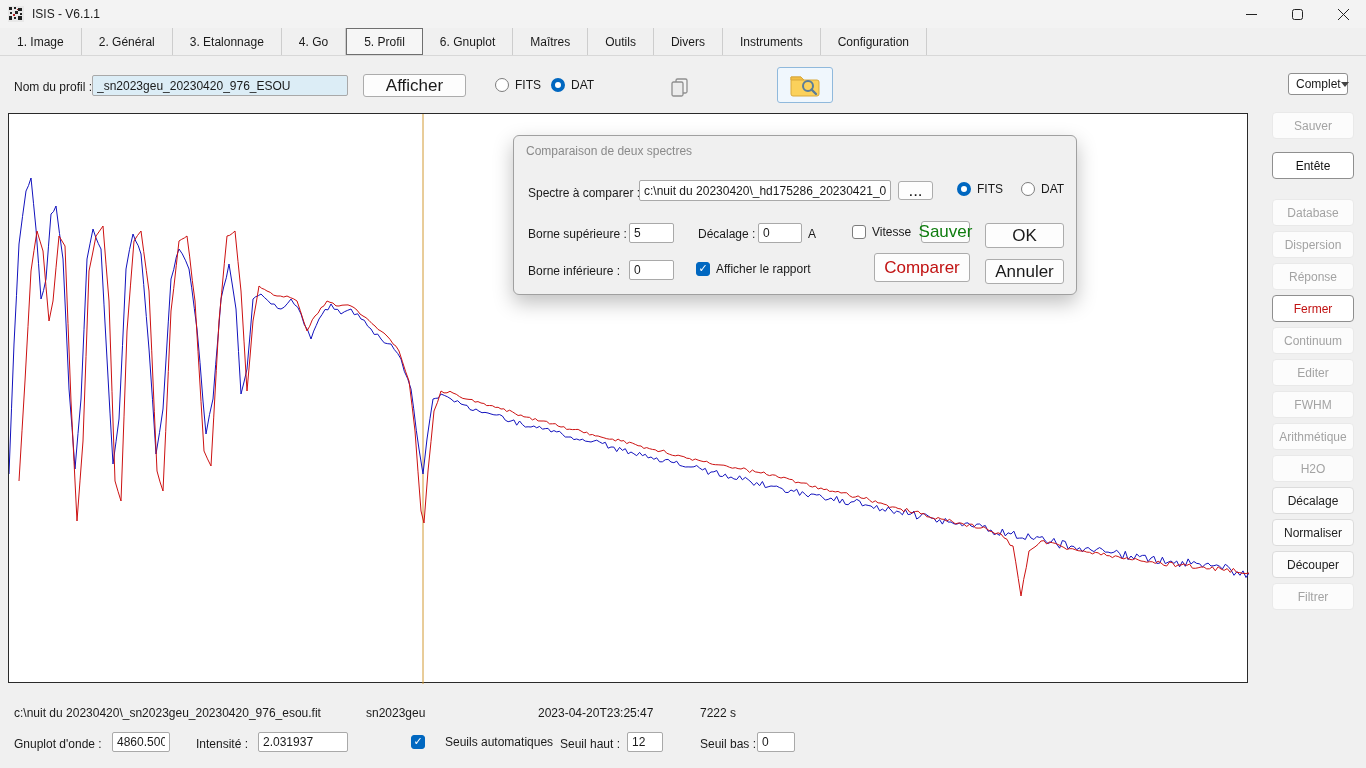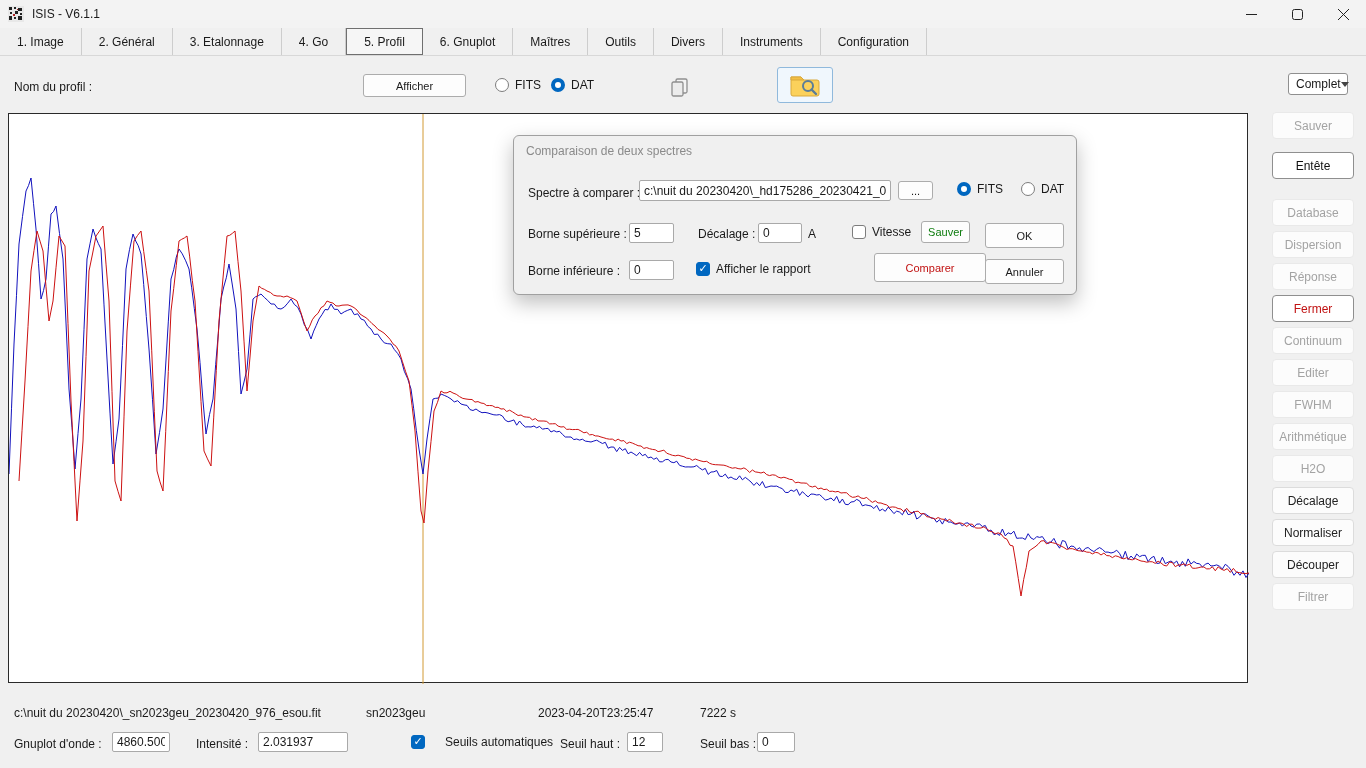--- a/index.html
+++ b/index.html
@@ -24,21 +24,21 @@
   
   .toolbar { position:absolute; top:56px; left:0; width:100%; height:57px; }
   .abs { position:absolute; }
   input.txt {
     border:1px solid #a9a9a9; background:#fff; font-family:inherit; font-size:12px;
     padding:0 4px; height:21px; color:#1a1a1a; border-radius:2px;
   }
   .btn {
     display:flex; align-items:center; justify-content:center;
     background:#fdfdfd; border:1px solid #acacac; border-radius:3px;
-    font-size:11px; color:#1a1a1a;
+    font-size:17px; color:#1a1a1a;
   }
   .radio-group, .check-group { display:flex; align-items:center; gap:6px; }
   .radio { width:14px; height:14px; border-radius:50%; border:1px solid #7d7d7d; background:#fff; flex:0 0 auto; }
   .radio.selected { border:4px solid #0067c0; }
   .cb { width:14px; height:14px; border:1px solid #7d7d7d; background:#fff; border-radius:3px; position:relative; flex:0 0 auto; }
   .cb.checked { background:#0067c0; border-color:#0067c0; }
   .cb.checked::after { content:"✓"; position:absolute; left:1.5px; top:-1px; color:#fff; font-size:11px; }
   .combo { display:flex; align-items:center; justify-content:space-between; padding:0 7px; background:#fff; border:1px solid #8f8f8f; border-radius:3px; }
   .chev { width:0; height:0; border-left:4px solid transparent; border-right:4px solid transparent; border-top:5px solid #444; }
   
@@ -119,20 +119,21 @@
   <div class="tab">6. Gnuplot</div>
   <div class="tab">Maîtres</div>
   <div class="tab">Outils</div>
   <div class="tab">Divers</div>
   <div class="tab">Instruments</div>
   <div class="tab">Configuration</div>
 </div>
 
 <div class="toolbar">
   <span class="abs lbl" style="left:14px; top:24px;">Nom du profil :</span>
+  <input class="abs txt" style="left: 92px; top: 19px; width: 256px; background: rgb(220, 237, 246);" value="_sn2023geu_20230420_976_ESOU">
   <div class="abs btn" style="left:363px; top:18px; width:103px; height:23px;">Afficher</div>
   <label class="abs radio-group" style="left:495px; top:22px;">
     <span class="radio"></span>
     <span class="lbl">FITS</span>
   </label>
   <label class="abs radio-group" style="left:551px; top:22px;">
     <span class="radio selected"></span>
     <span class="lbl">DAT</span>
   </label>
   <div class="abs" style="left:662px; top:16px; width:34px; height:30px; display:flex; align-items:center; justify-content:center;">
@@ -189,21 +190,21 @@
   </label>
   <div class="abs btn green-text" style="left:407px; top:85px; width:49px; height:22px;">Sauver</div>
   <div class="abs btn" style="left:471px; top:87px; width:79px; height:25px;">OK</div>
 
   <span class="abs lbl" style="left:14px; top:128px;">Borne inférieure :</span>
   <input class="abs txt" style="left: 115px; top: 124px; width: 45px; height: 20px;" value="0">
   <label class="abs check-group" style="left:182px; top:126px;">
     <span class="cb checked"></span>
     <span class="lbl">Afficher le rapport</span>
   </label>
-  <div class="abs btn red-text" style="left:360px; top:117px; width:112px; height:29px;">Comparer</div>
+  <div class="abs btn red-text" style="left:360px; top:117px; width:96px; height:29px;">Comparer</div>
   <div class="abs btn" style="left:471px; top:123px; width:79px; height:25px;">Annuler</div>
 </div>
 
 <div class="sidebar">
   <div class="side-btn gap-md disabled">Sauver</div>
   <div class="side-btn gap-lg outlined">Entête</div>
   <div class="side-btn disabled">Database</div>
   <div class="side-btn disabled">Dispersion</div>
   <div class="side-btn disabled">Réponse</div>
   <div class="side-btn danger">Fermer</div>

